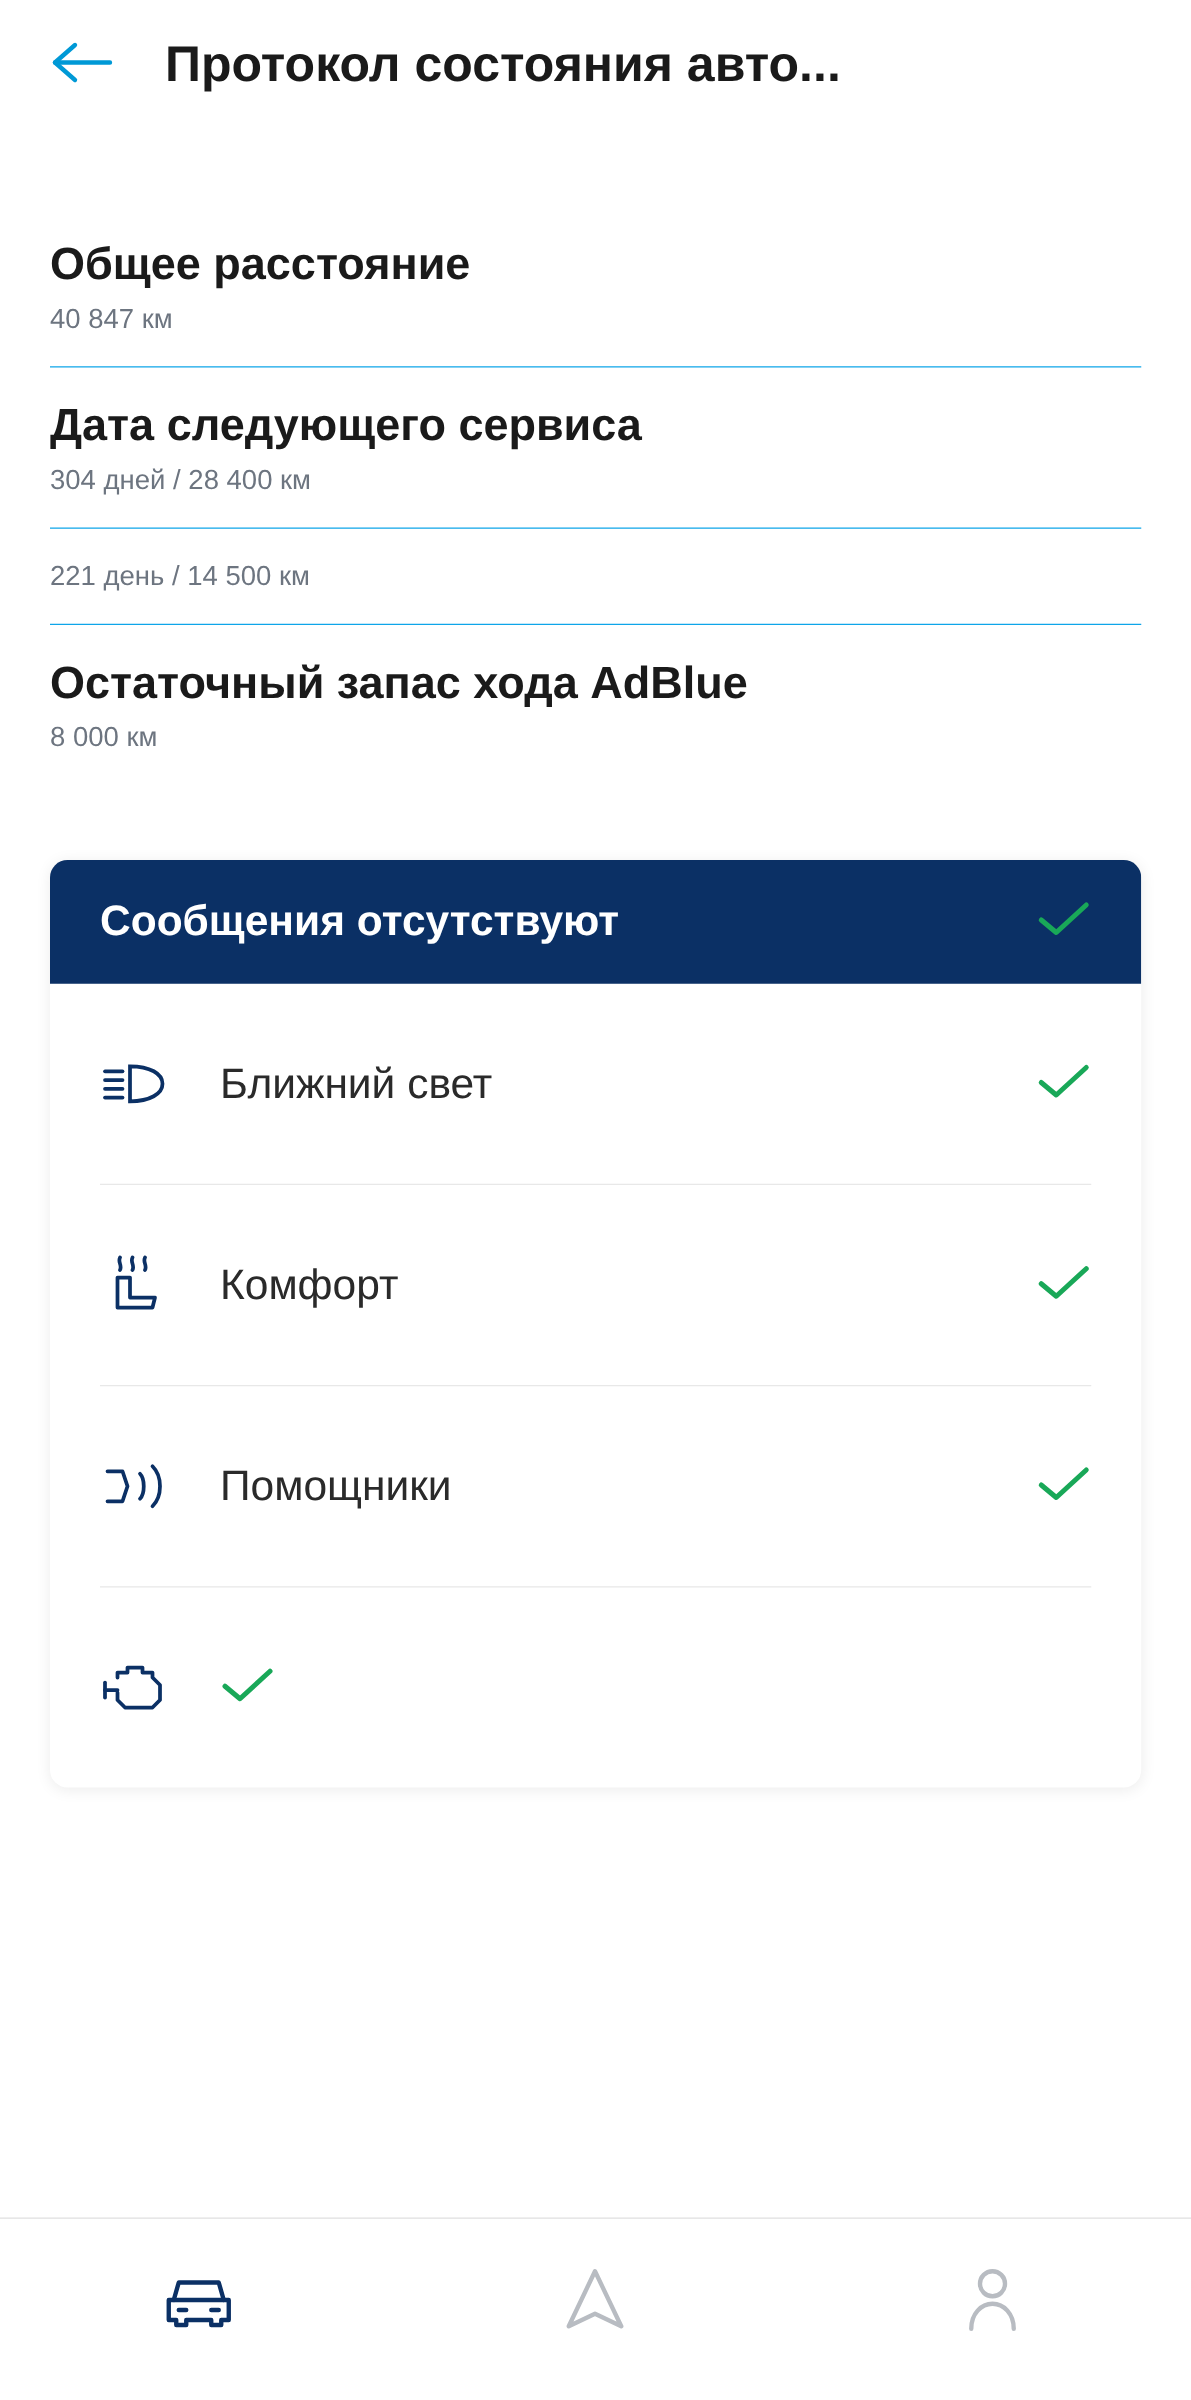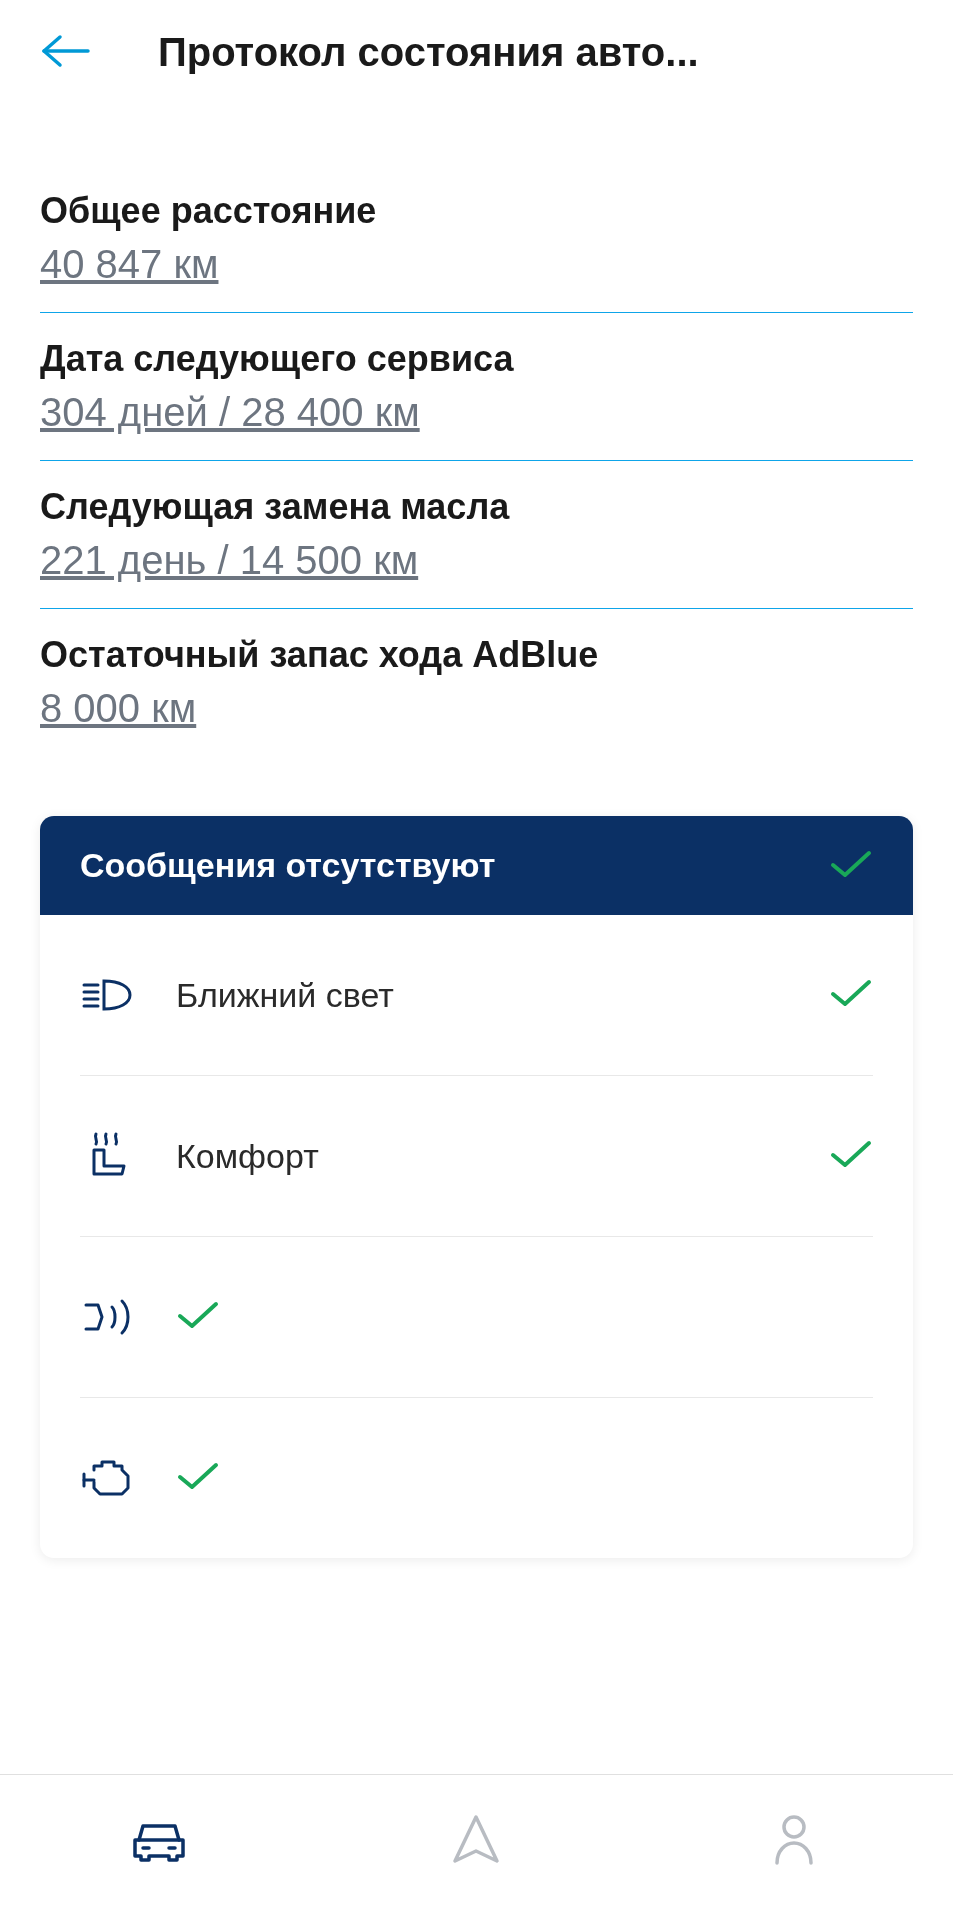--- a/index.html
+++ b/index.html
@@ -9,21 +9,21 @@
       width: 953px;
       height: 1920px;
       display: flex;
       flex-direction: column;
       color: #1a1a1a;
     }
     .header {
       display: flex;
       align-items: center;
       padding: 30px 40px 40px 40px;
-      gap: 68px;
+      gap: 42px;
     }
     .back-arrow {
       color: #0099d6;
       flex-shrink: 0;
     }
     .header-title {
       font-size: 40px;
       font-weight: 700;
       color: #1a1a1a;
       white-space: nowrap;
@@ -42,24 +42,23 @@
     .info-block:last-of-type {
       border-bottom: none;
     }
     .info-label {
       font-size: 36px;
       font-weight: 700;
       color: #1a1a1a;
       margin-bottom: 10px;
     }
     .info-value {
-      font-size: 40px;
+      font-size: 22px;
       font-weight: 400;
       color: #6d7580;
-      text-decoration: underline;
     }
     .info-section {
       margin-bottom: 60px;
     }
     .card {
       background: #ffffff;
       border-radius: 14px;
       box-shadow: 0 2px 12px rgba(0,0,0,0.08);
       overflow: hidden;
     }
@@ -154,21 +153,20 @@
   <div class="info-section">
     <div class="info-block">
       <div class="info-label">Общее расстояние</div>
       <div class="info-value">40 847 км</div>
     </div>
     <div class="info-block">
       <div class="info-label">Дата следующего сервиса</div>
       <div class="info-value">304 дней / 28 400 км</div>
     </div>
     <div class="info-block">
-      <div class="info-label">Следующая замена масла</div>
       <div class="info-value">221 день / 14 500 км</div>
     </div>
     <div class="info-block">
       <div class="info-label">Остаточный запас хода AdBlue</div>
       <div class="info-value">8 000 км</div>
     </div>
   </div>
 
   <div class="card">
     <div class="card-header">
@@ -220,20 +218,21 @@
       </div>
 
       <div class="card-item">
         <div class="card-item-icon">
           <svg width="56" height="48" viewBox="0 0 56 48" fill="none" stroke="currentColor" stroke-width="3" stroke-linecap="round" stroke-linejoin="round">
             <path d="M6 12 L 18 12 L 22 24 L 18 36 L 6 36"></path>
             <path d="M32 14 C 36 18 36 30 32 34"></path>
             <path d="M42 8 C 50 16 50 32 42 40"></path>
           </svg>
         </div>
+        <div class="card-item-label">Помощники</div>
         <div class="card-item-check">
           <svg width="44" height="34" viewBox="0 0 44 34" fill="none" stroke="currentColor" stroke-width="4" stroke-linecap="round" stroke-linejoin="round">
             <polyline points="4,18 16,28 40,6"></polyline>
           </svg>
         </div>
       </div>
 
       <div class="card-item">
         <div class="card-item-icon">
           <svg width="56" height="44" viewBox="0 0 56 44" fill="none" stroke="currentColor" stroke-width="3" stroke-linecap="round" stroke-linejoin="round">

